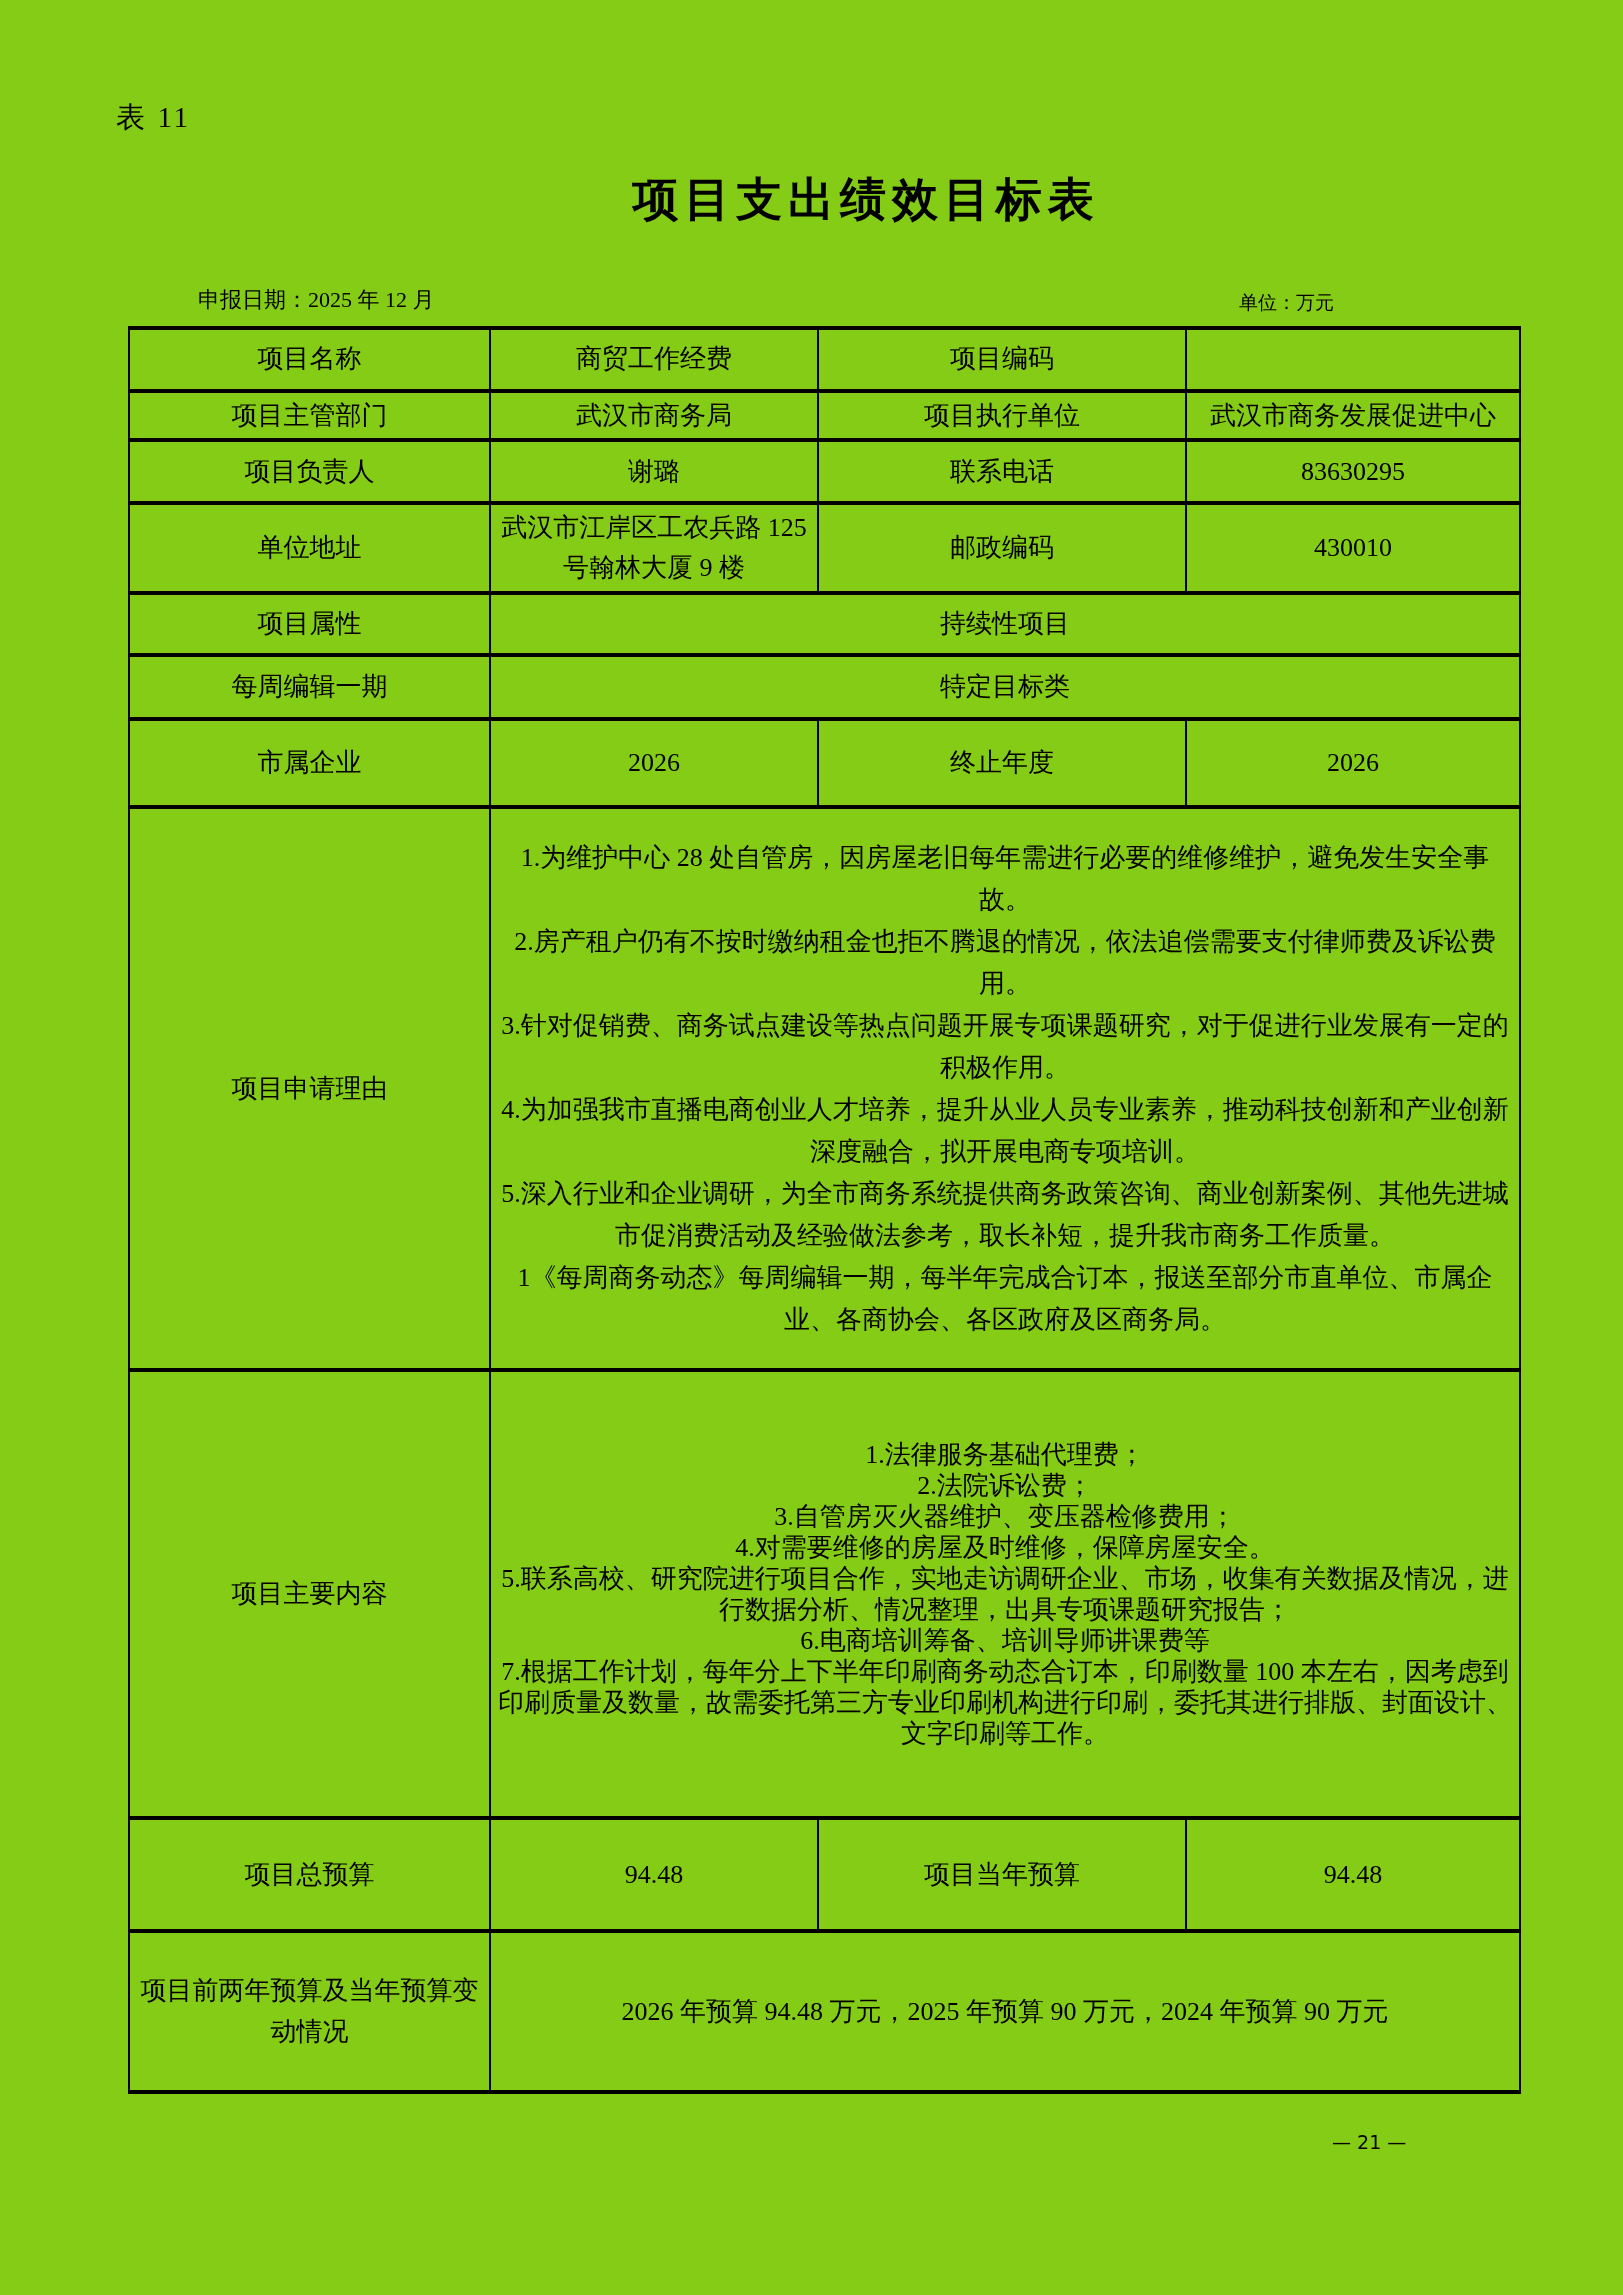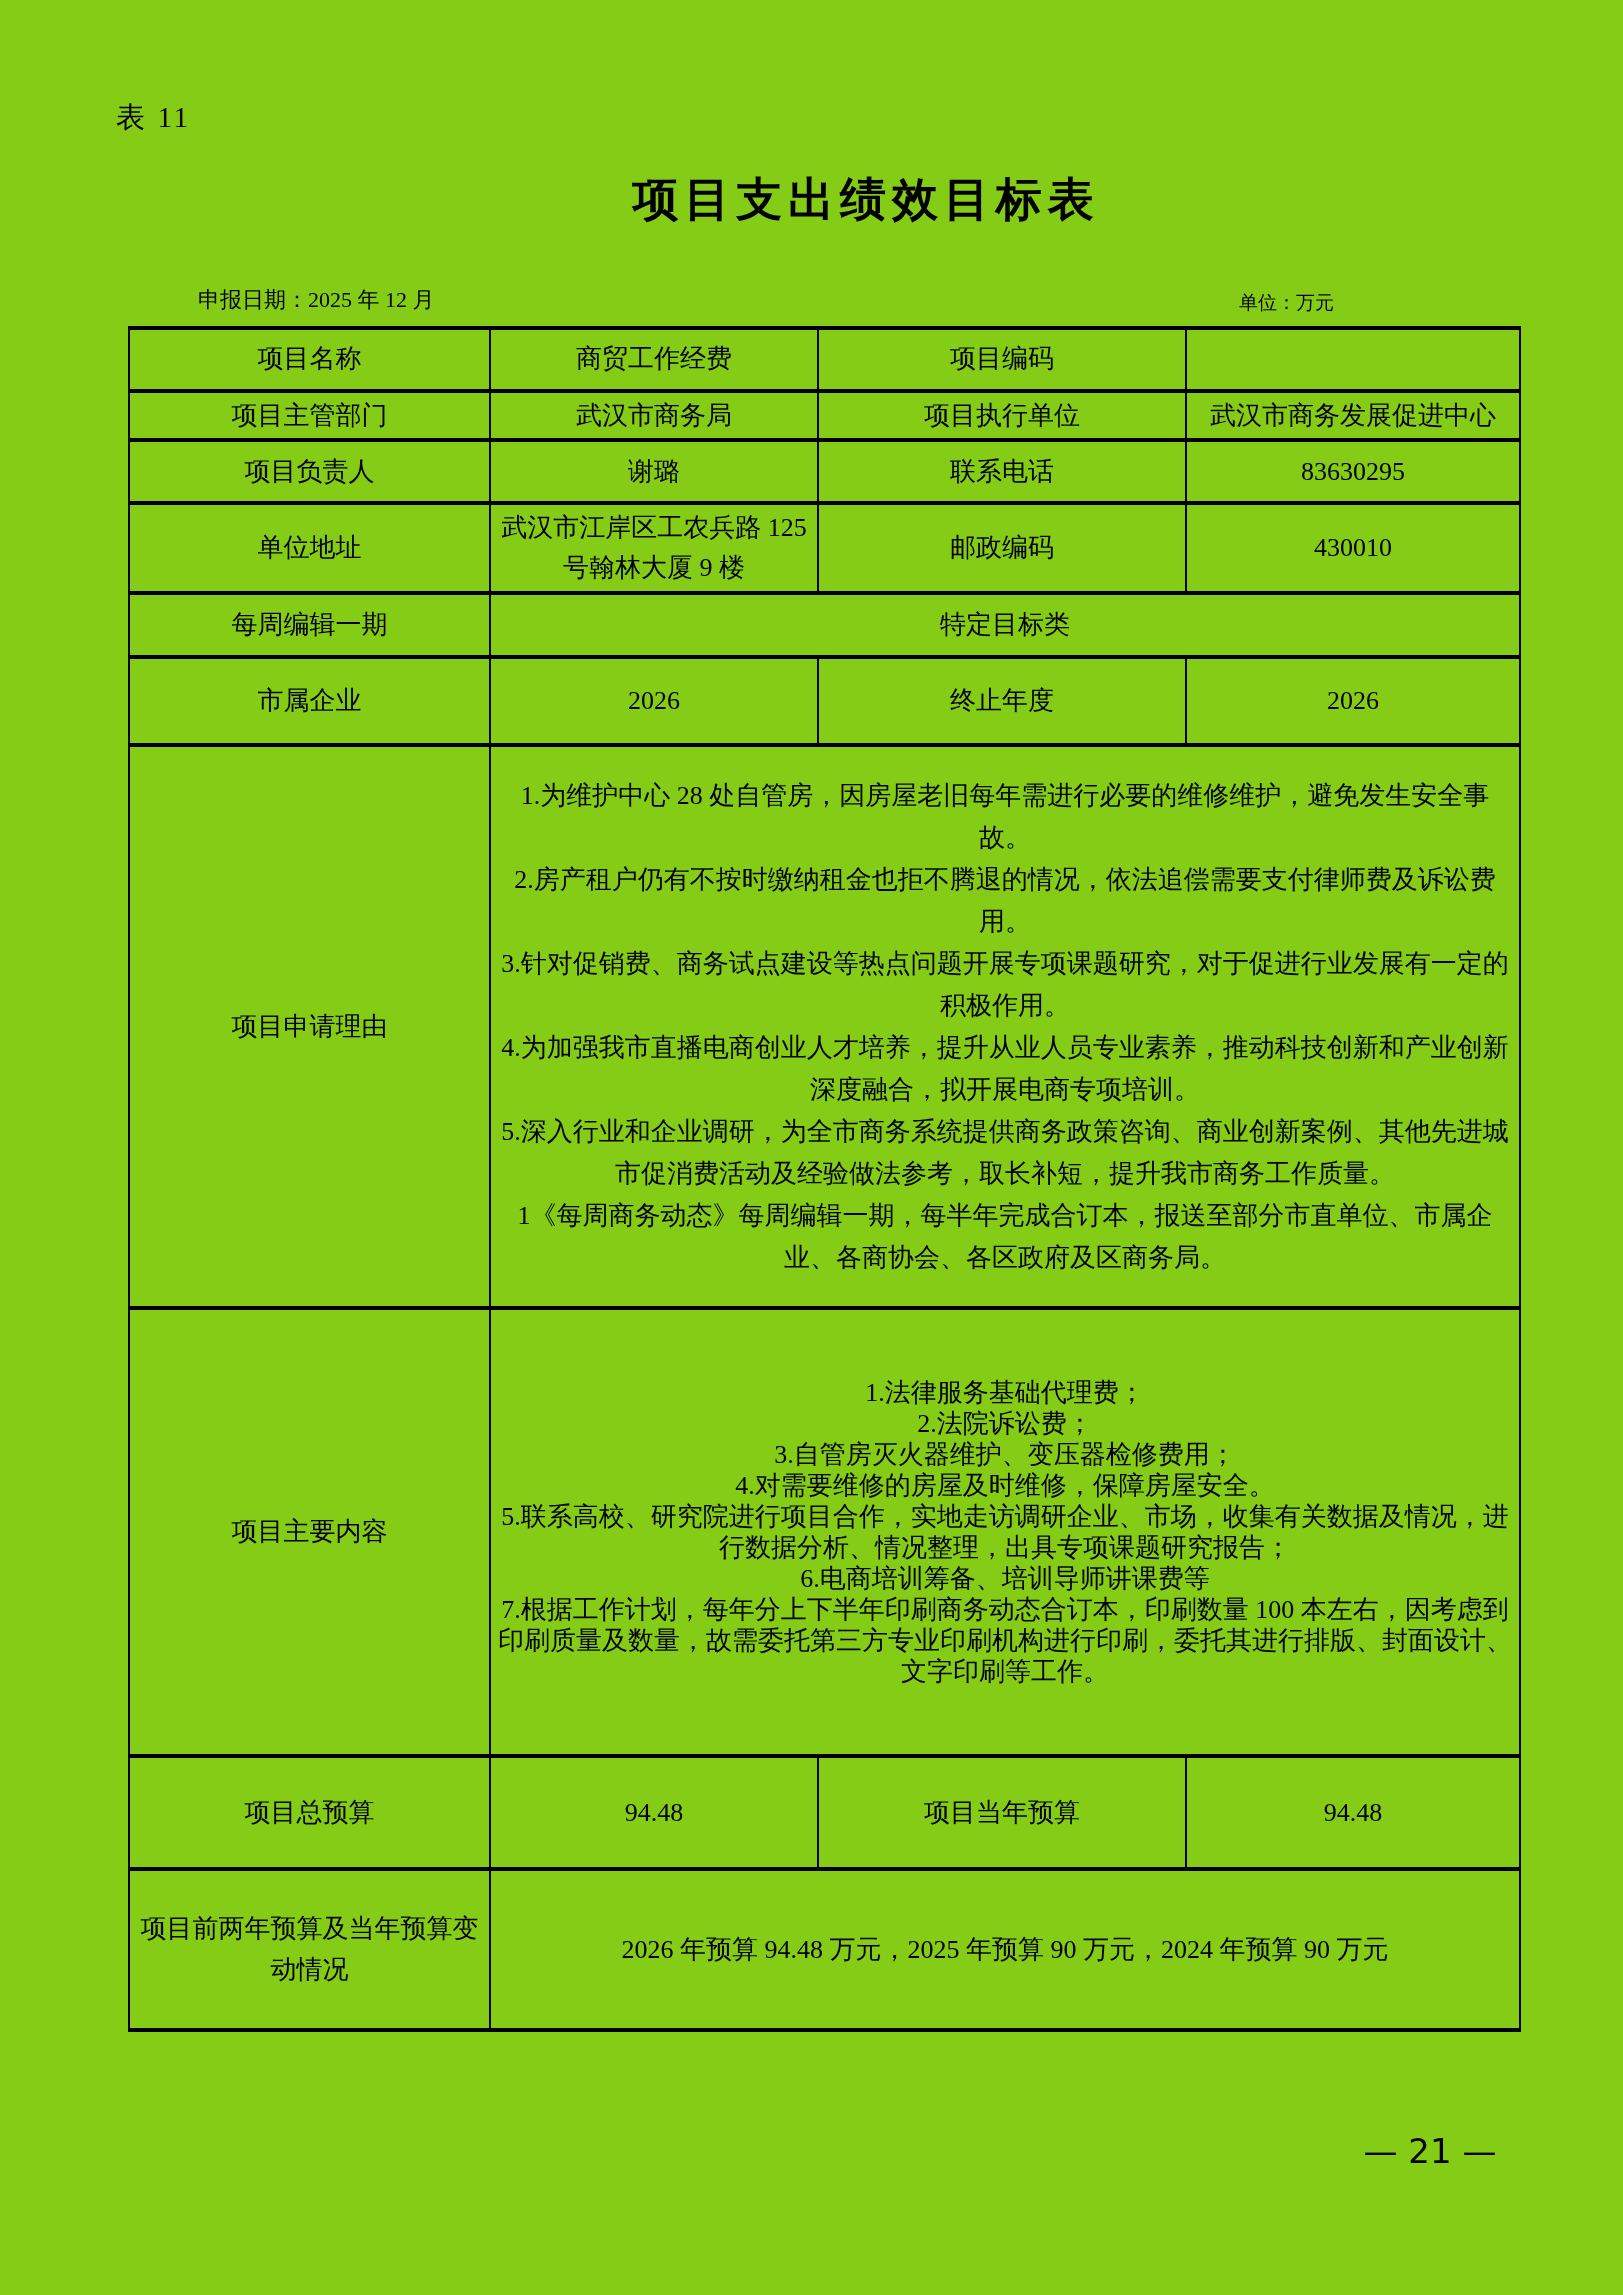--- a/index.html
+++ b/index.html
@@ -96,22 +96,22 @@
   td.history-label {
     line-height: 56px;
     padding-left: 3.9px;
     padding-right: 3.9px;
   }
   .page-number {
     position: absolute;
     left: 1332px;
     top: 2131px;
     width: 196px;
-    text-align: center;
-    font-size: 34px;
+    text-align: left;
+    font-size: 19px;
     font-family: "DejaVu Sans", "Liberation Sans", sans-serif;
     white-space: nowrap;
   }
 </style>
 </head>
 <body>
 
 <div class="page">
 
   <div class="sheet-label">表 11</div>
@@ -146,20 +146,24 @@
         <td>谢璐</td>
         <td>联系电话</td>
         <td>83630295</td>
       </tr>
       <tr class="r4">
         <td>单位地址</td>
         <td>武汉市江岸区工农兵路 125 号翰林大厦 9 楼</td>
         <td>邮政编码</td>
         <td>430010</td>
       </tr>
+      <tr class="r5">
+        <td>项目属性</td>
+        <td class="cell-left" colspan="3">持续性项目</td>
+      </tr>
       <tr class="r6">
         <td>每周编辑一期</td>
         <td class="cell-left" colspan="3">特定目标类</td>
       </tr>
       <tr class="r7">
         <td>市属企业</td>
         <td>2026</td>
         <td>终止年度</td>
         <td>2026</td>
       </tr>

